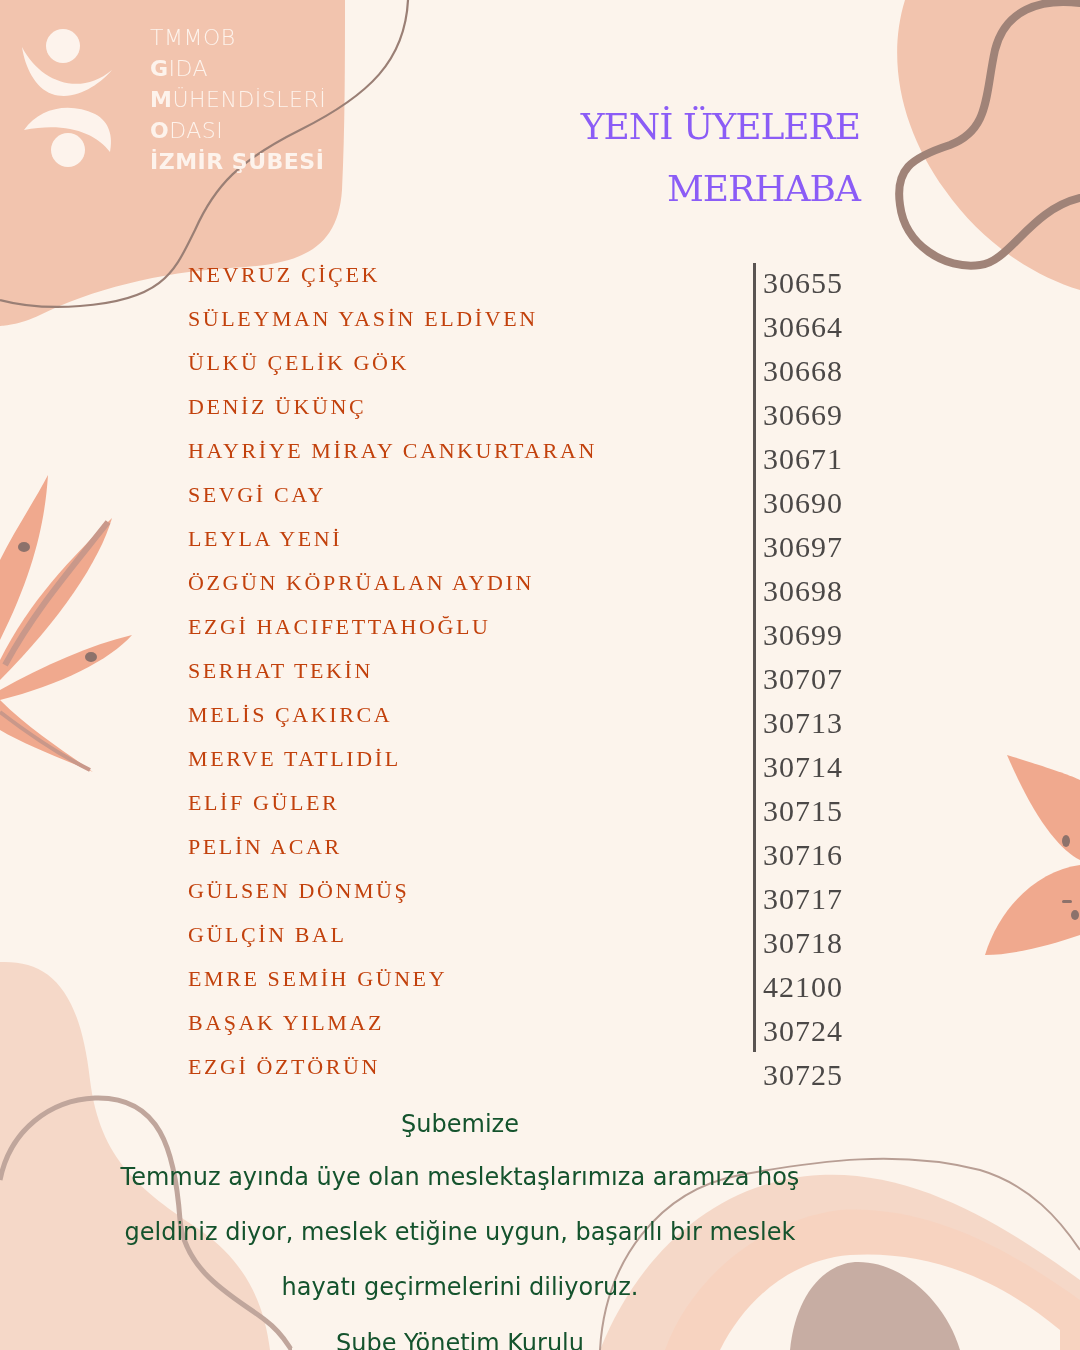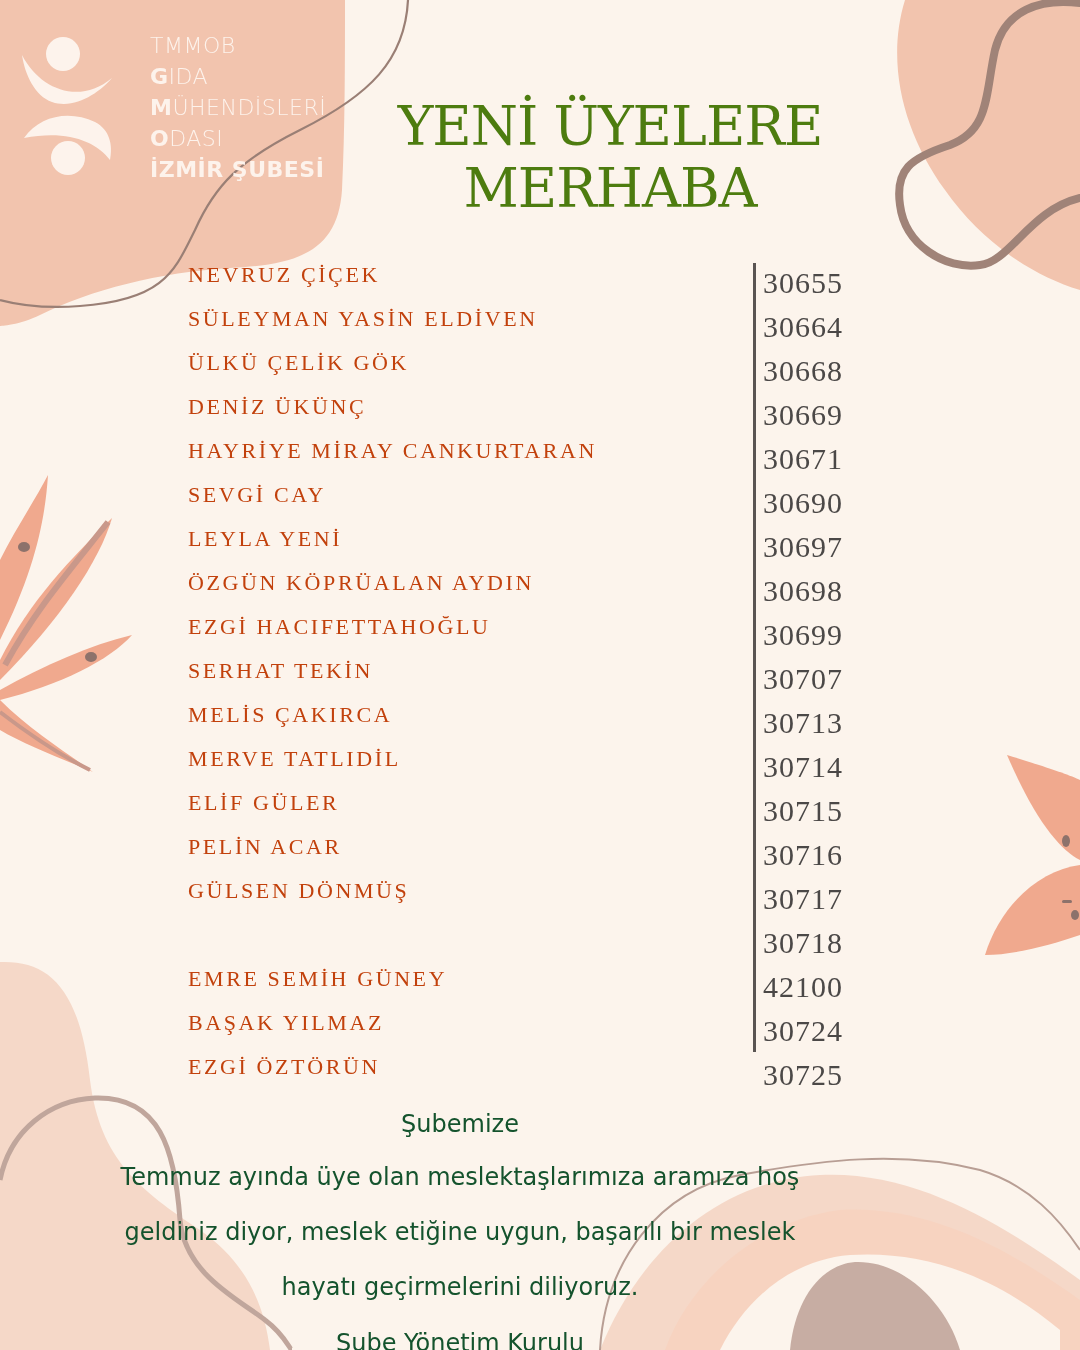--- a/index.html
+++ b/index.html
@@ -1,23 +1,23 @@
 <!DOCTYPE html>
 <html><head>
 <meta charset="utf-8">
 <style>
   html,body{margin:0;padding:0;}
   body{width:1080px;height:1350px;position:relative;overflow:hidden;background:#fcf4ec;}
   .bg{position:absolute;left:0;top:0;width:1080px;height:1350px;}
-  .logo{position:absolute;left:20px;top:22px;width:320px;height:160px;margin-top:8px;}
+  .logo{position:absolute;left:20px;top:22px;width:320px;height:160px;}
   .logo-mark{position:absolute;left:0;top:0;width:100px;height:150px;}
   .logo-text{position:absolute;left:130px;top:0;font-family:"DejaVu Sans",sans-serif;color:#fdf3ec;font-size:22px;line-height:31px;letter-spacing:0.5px;font-weight:300;}
   .logo-text .b{font-weight:bold;}
   .logo-text .ln{display:block;white-space:nowrap;}
-  .title{position:absolute;left:360px;top:96px;width:500px;text-align:center;font-family:"DejaVu Serif",serif;color:#4d7c0f;font-size:54px;line-height:62px;letter-spacing:-1px;font-weight:normal;}
+  .title{position:absolute;left:360px;top:96px;width:500px;text-align:right;font-family:"DejaVu Serif",serif;color:#8b5cf6;font-size:36px;line-height:62px;letter-spacing:-1px;font-weight:normal;}
   .list{position:absolute;left:188px;top:260px;width:700px;}
   .row{position:relative;height:44px;}
   .name{position:absolute;left:0;top:2px;font-family:"Liberation Serif",serif;font-size:22px;letter-spacing:2.6px;color:#c2410c;white-space:nowrap;}
   .num{position:absolute;left:575px;top:6px;font-family:"Liberation Serif",serif;font-size:30px;color:#4b4847;letter-spacing:1px;}
   .divider{position:absolute;left:753px;top:263px;width:3px;height:789px;background:#5a5452;}
   .footer{position:absolute;left:60px;top:1104px;width:800px;text-align:center;font-family:"DejaVu Sans",sans-serif;color:#14532d;font-size:24px;}
   .footer .l1{display:block;line-height:40px;}
   .footer .para{display:block;line-height:43px;margin-top:12px;}
   .footer .sig{display:block;margin-top:16px;line-height:36px;}
 </style>
@@ -142,20 +142,21 @@
     </div>
   <div class="row">
       <span class="name">PELİN ACAR</span>
       <span class="num">30716</span>
     </div>
   <div class="row">
       <span class="name">GÜLSEN DÖNMÜŞ</span>
       <span class="num">30717</span>
     </div>
   <div class="row">
+      <span class="name">GÜLÇİN BAL</span>
       <span class="num">30718</span>
     </div>
   <div class="row">
       <span class="name">EMRE SEMİH GÜNEY</span>
       <span class="num">42100</span>
     </div>
   <div class="row">
       <span class="name">BAŞAK YILMAZ</span>
       <span class="num">30724</span>
     </div>

